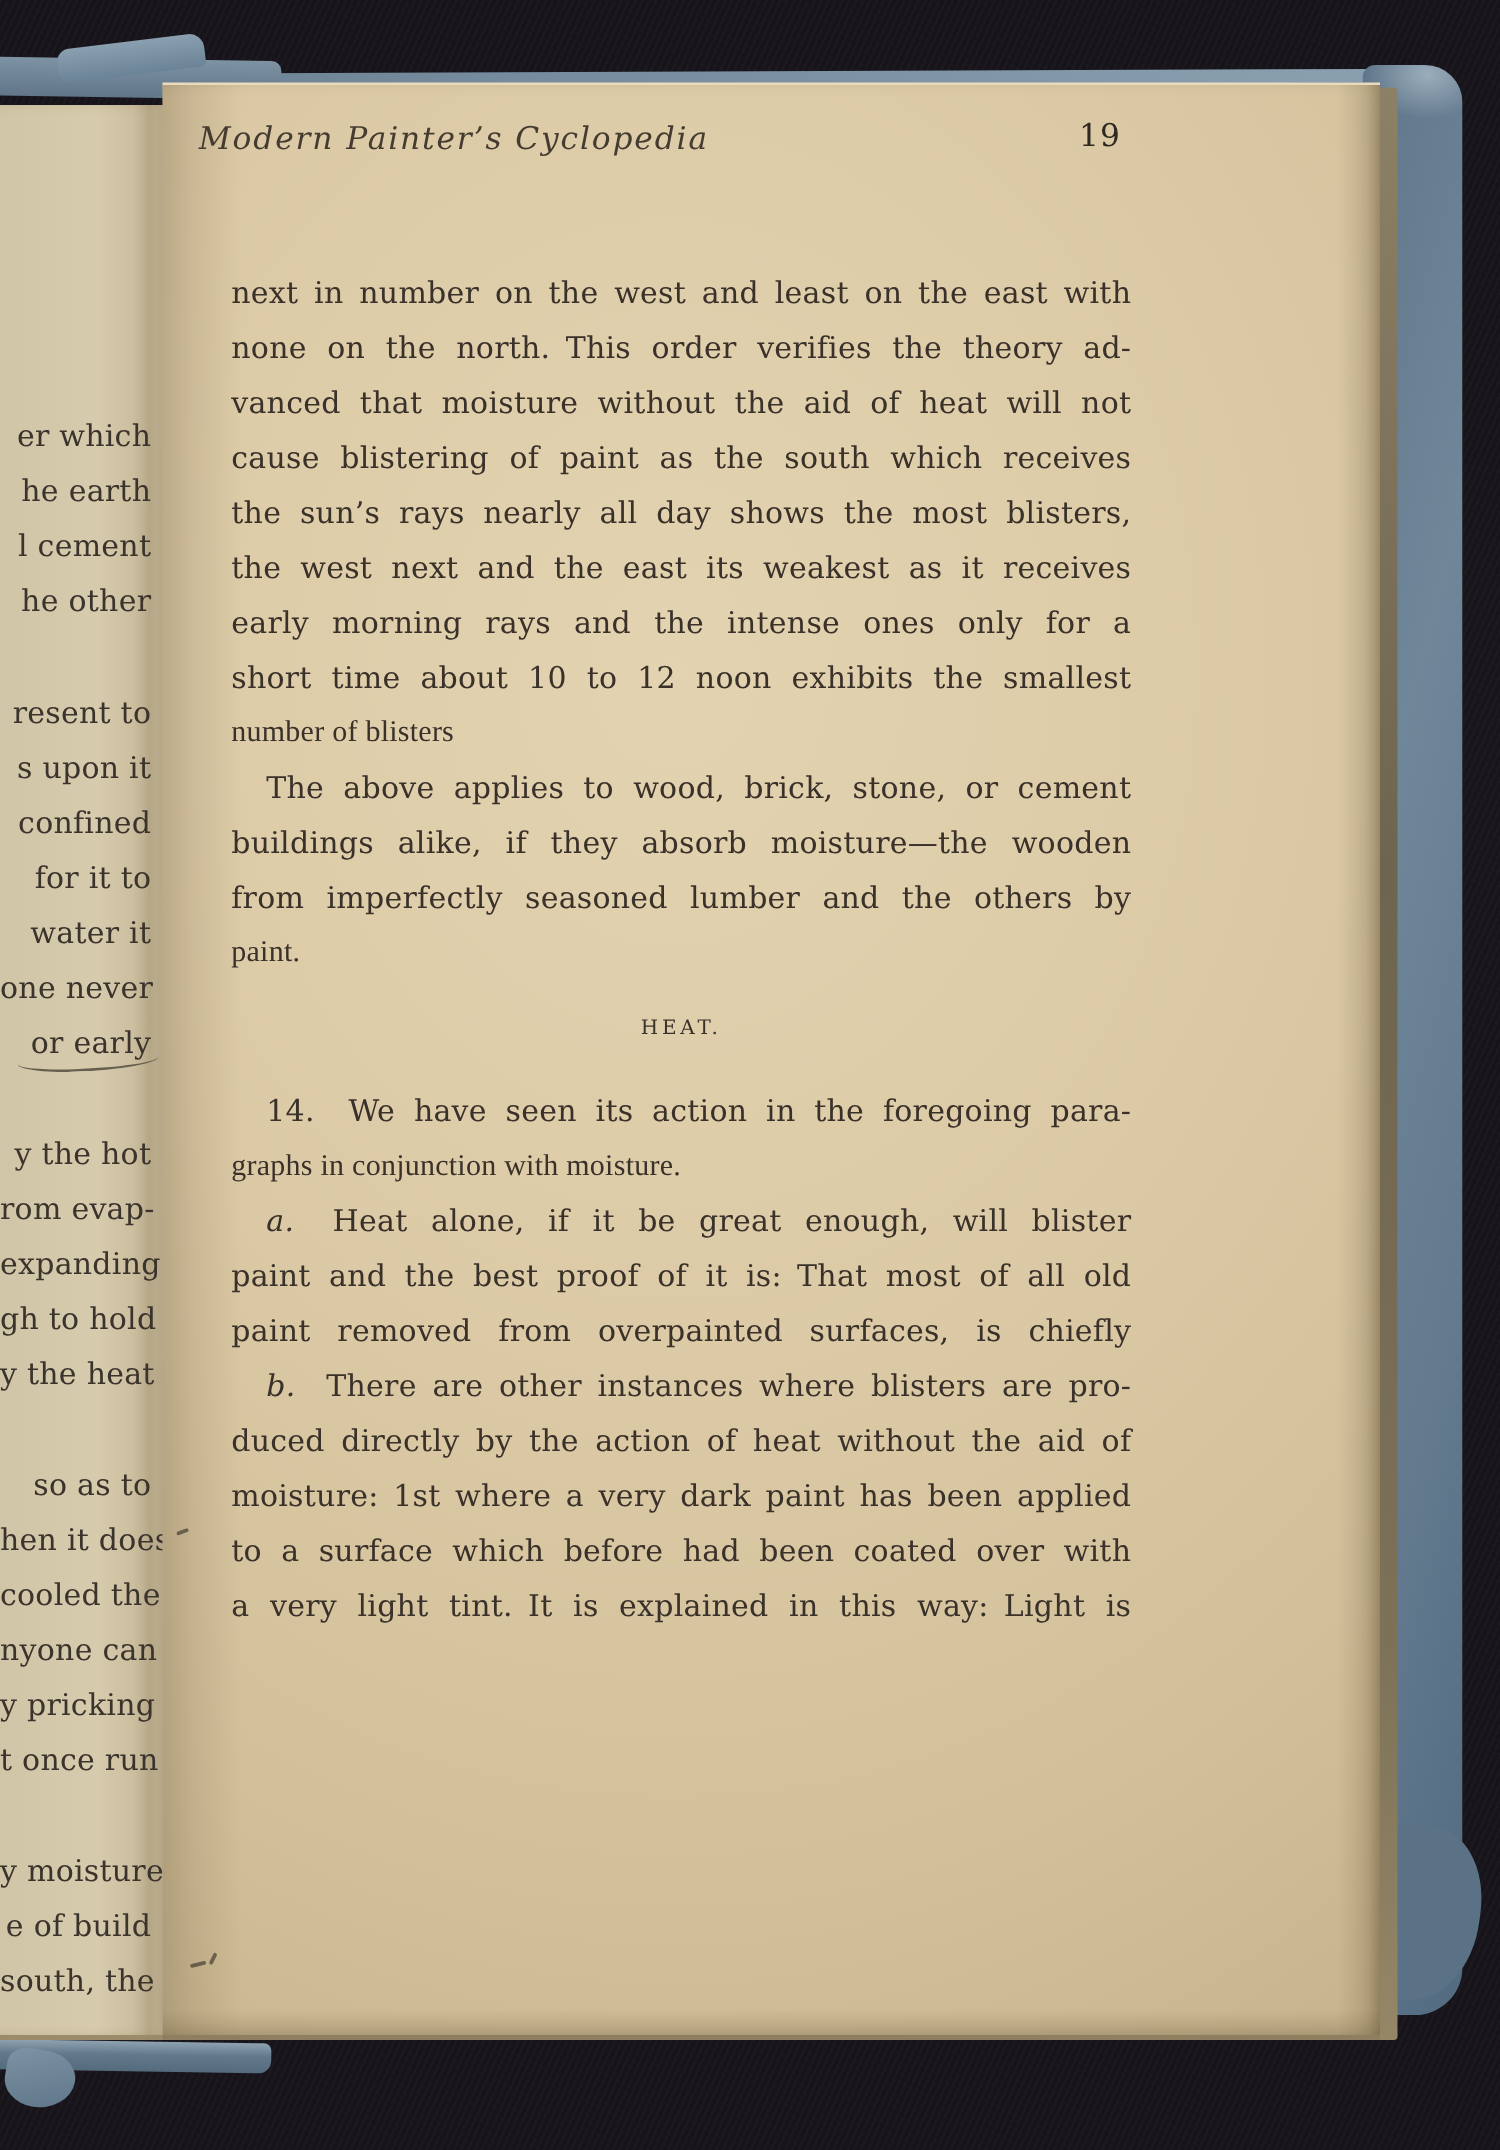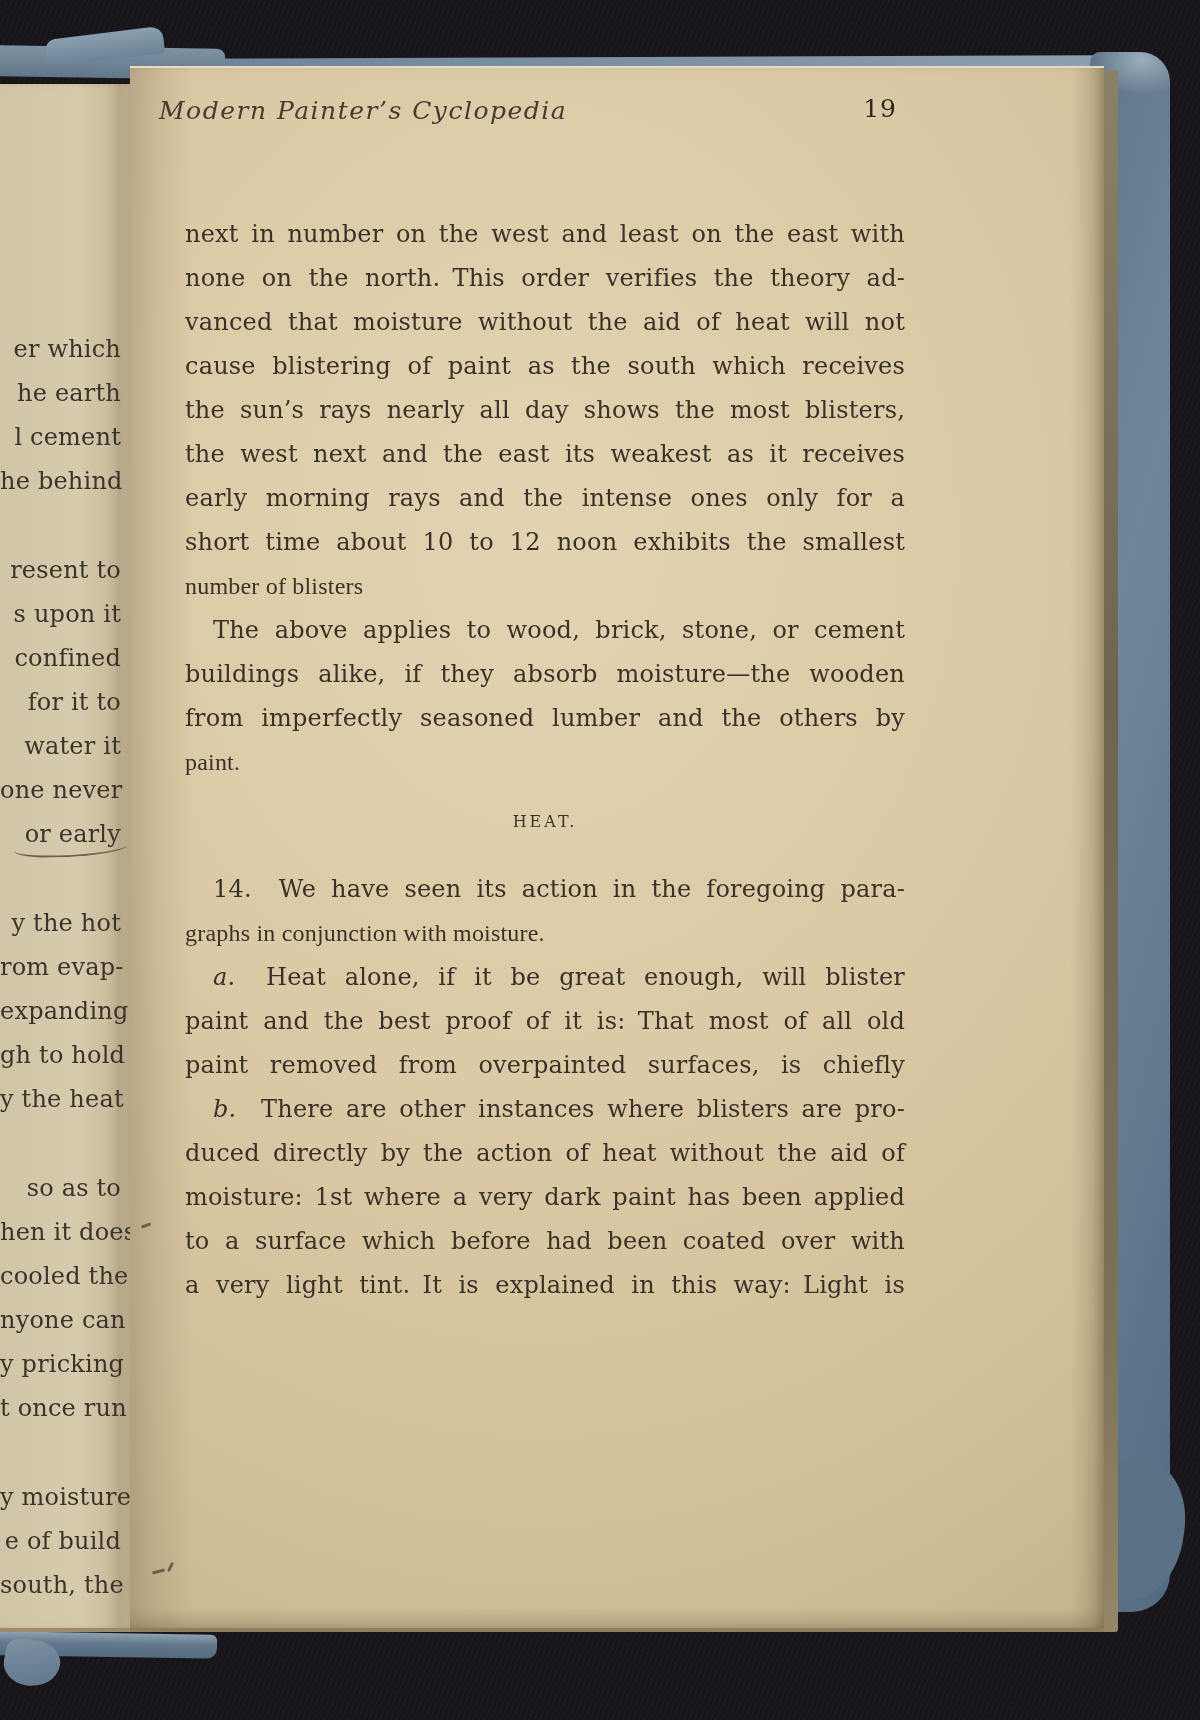--- a/index.html
+++ b/index.html
@@ -87,21 +87,21 @@
   <div class="cover-right"></div>
   <div class="cover-right-bulge"></div>
   <div class="cover-bottom-left"></div>
   <div class="cover-bl-blob"></div>
 
   <div class="left-page">
     <div class="left-page-text">
         <div class="lline">er which</div>
         <div class="lline">he earth</div>
         <div class="lline">l cement</div>
-        <div class="lline">he behind</div>
+        <div class="lline">he other</div>
         <div class="lline gap">resent to</div>
         <div class="lline">s upon it</div>
         <div class="lline">confined</div>
         <div class="lline">for it to</div>
         <div class="lline">water it</div>
         <div class="lline">one never</div>
         <div class="lline underlined">or early</div>
         <div class="lline gap">y the hot</div>
         <div class="lline">rom evap-</div>
         <div class="lline">expanding</div>

